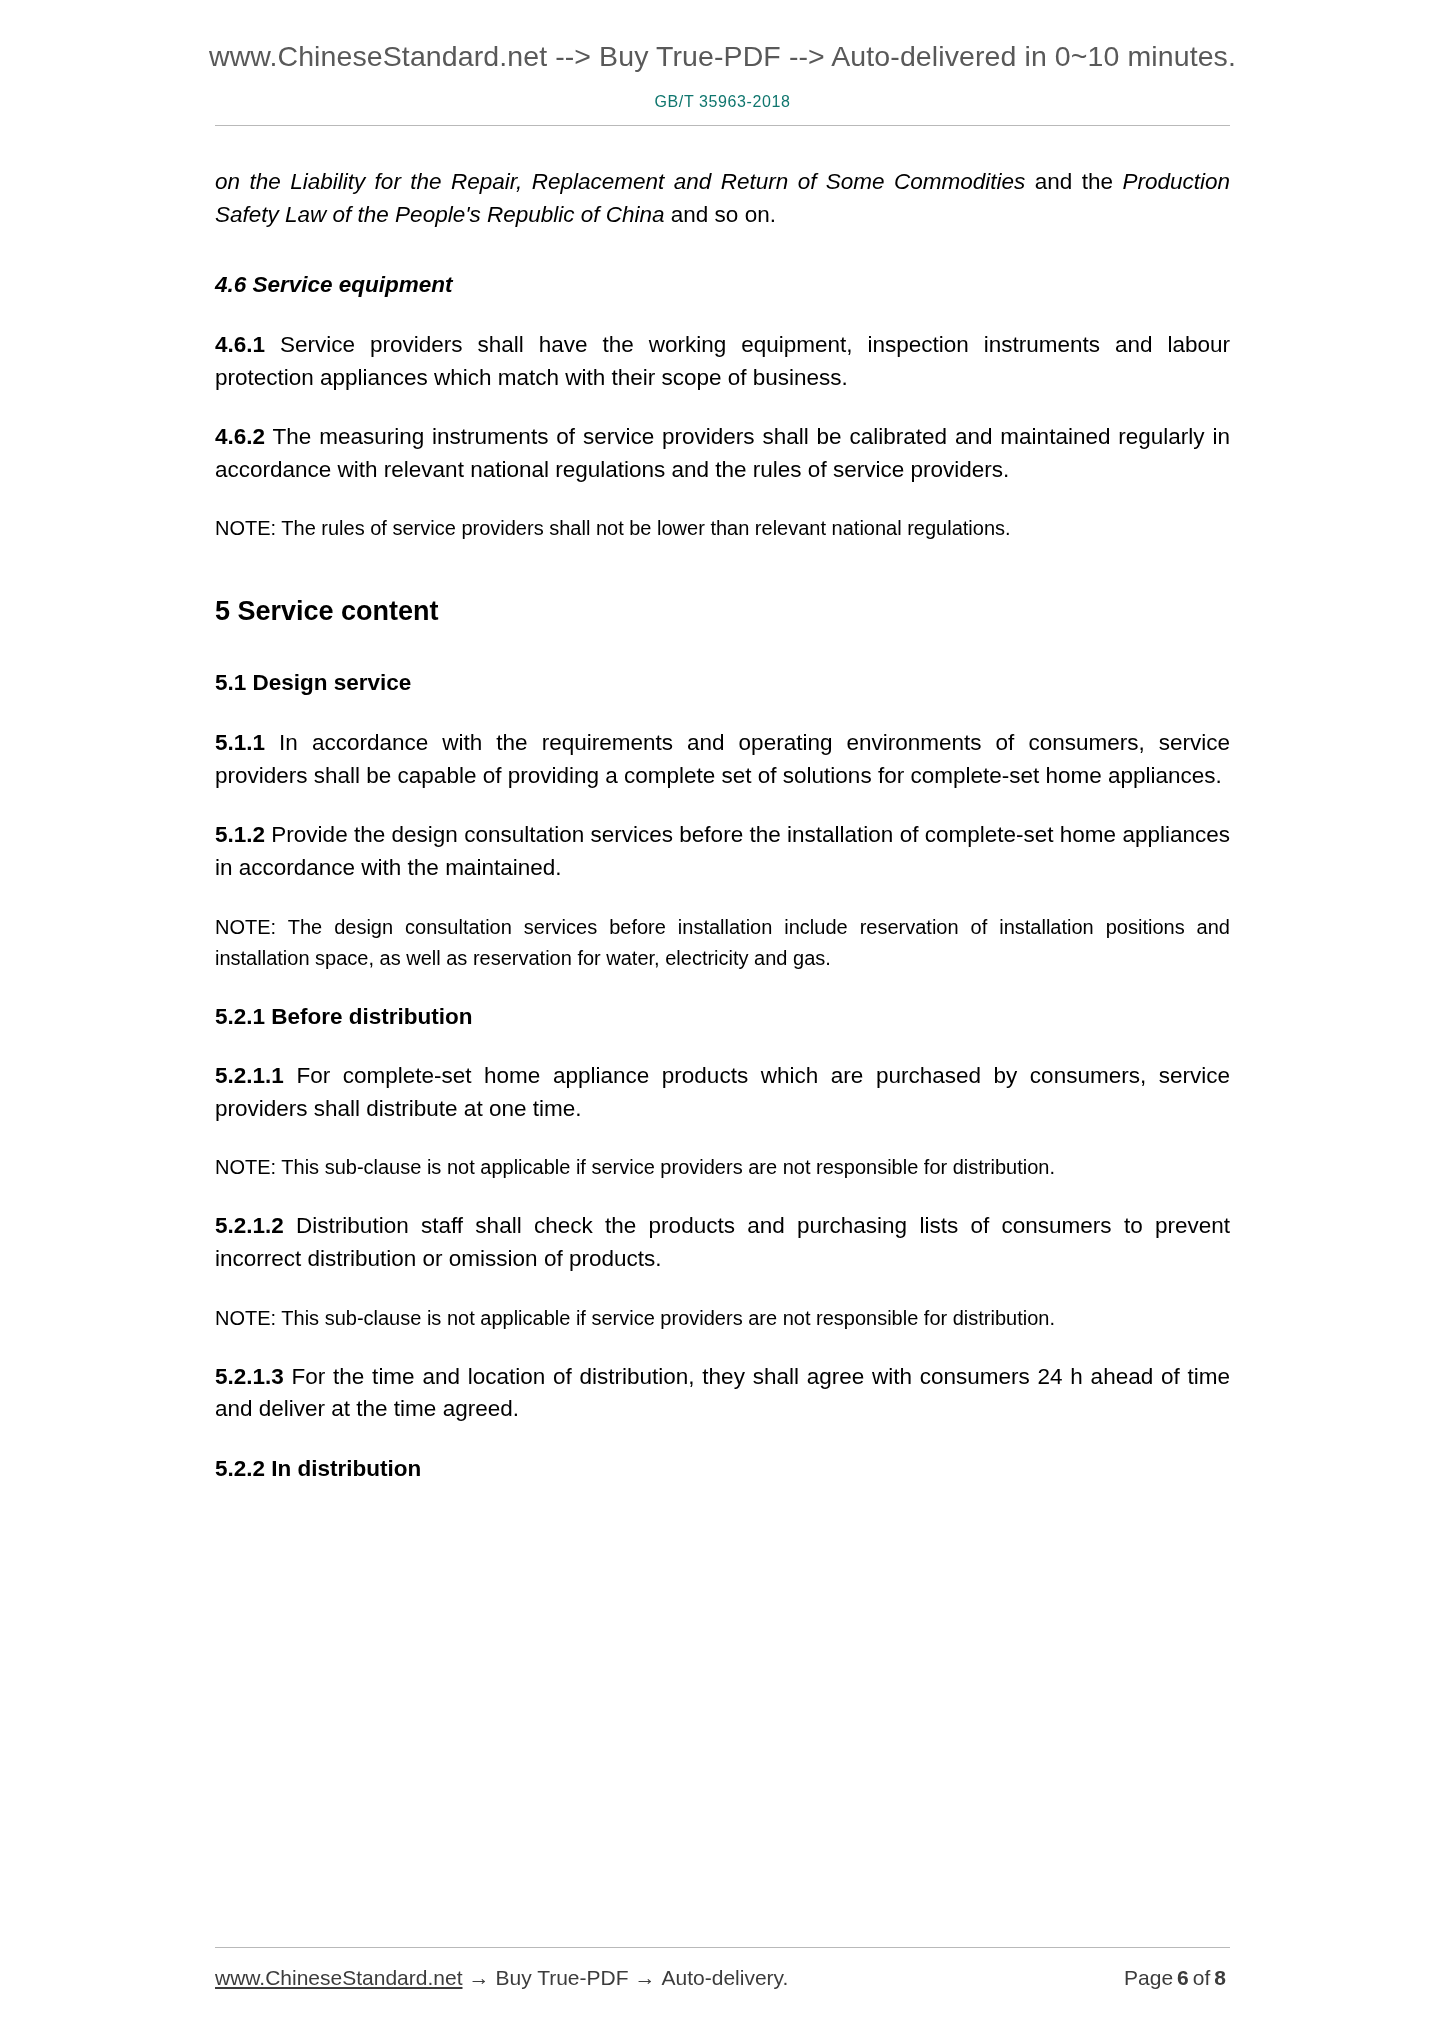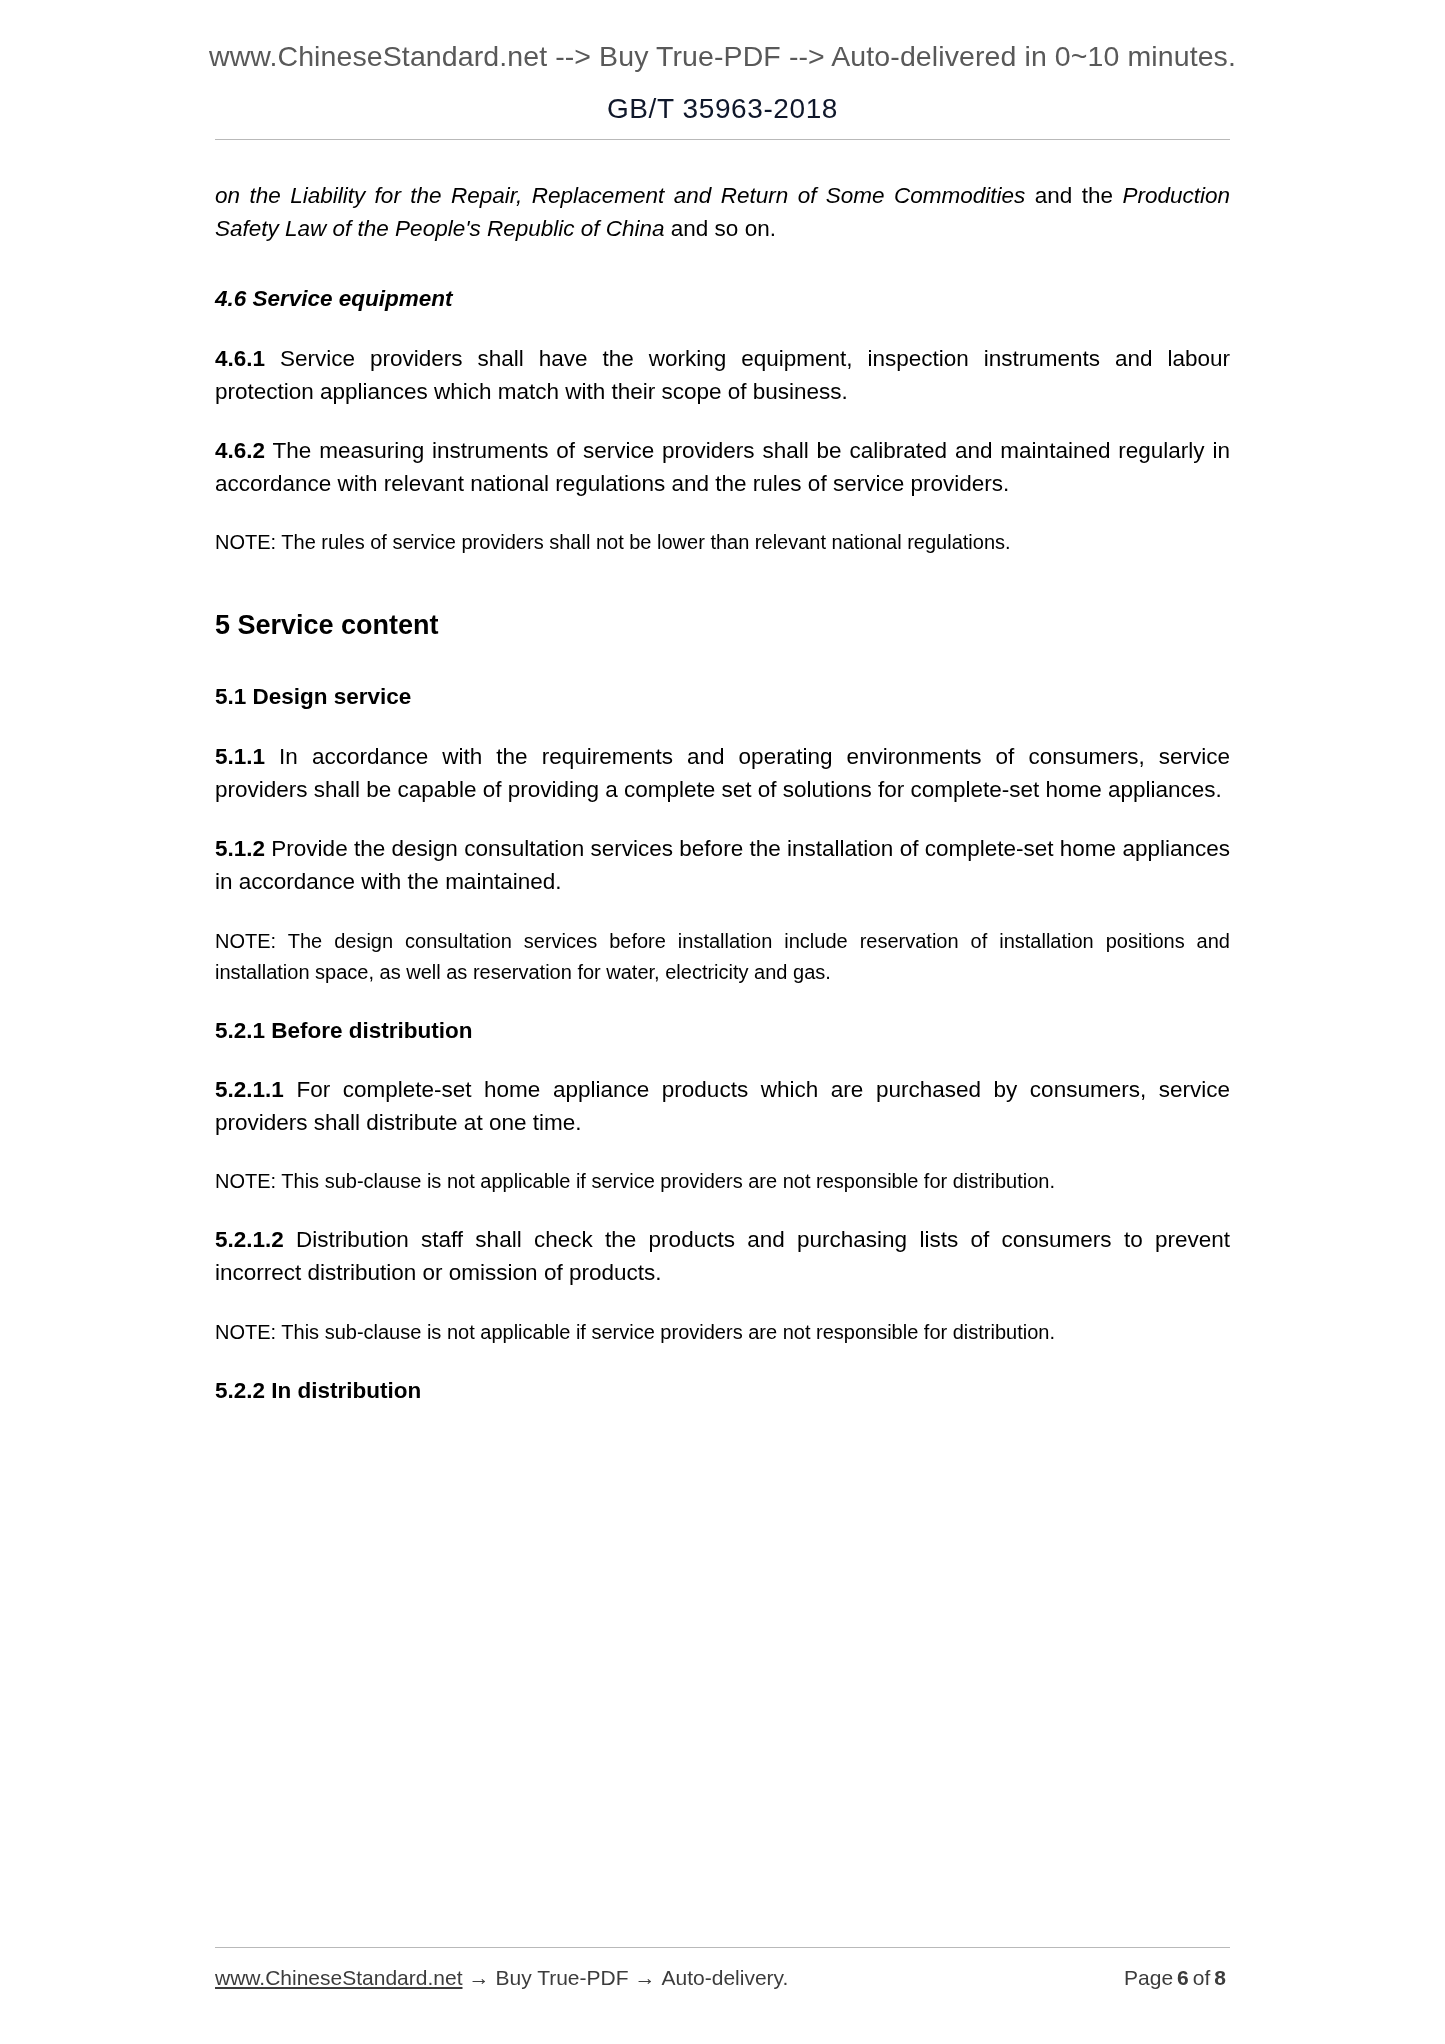--- a/index.html
+++ b/index.html
@@ -24,22 +24,22 @@
   }
   .promo-bar {
     text-align: center;
     color: #595959;
     font-size: 28.5px;
     letter-spacing: 0.1px;
     padding-top: 40px;
   }
   .std-code {
     text-align: center;
-    color: #0f172a;
-    font-size: 28px;
+    color: #0f766e;
+    font-size: 16px;
     margin-top: 20px;
     letter-spacing: 0.6px;
   }
   .rule {
     border: none;
     border-top: 1px solid #b9b9b9;
     margin: 14px 215px 0 215px;
   }
   .content {
     margin: 0 215px;
@@ -153,20 +153,21 @@
     <p class="heading-sub">5.2.1 Before distribution</p>
 
     <p class="para"><span class="bold">5.2.1.1</span><span> For complete-set home appliance products which are purchased by consumers, service providers shall distribute at one time.</span></p>
 
     <p class="note">NOTE: This sub-clause is not applicable if service providers are not responsible for distribution.</p>
 
     <p class="para"><span class="bold">5.2.1.2</span><span> Distribution staff shall check the products and purchasing lists of consumers to prevent incorrect distribution or omission of products.</span></p>
 
     <p class="note">NOTE: This sub-clause is not applicable if service providers are not responsible for distribution.</p>
 
+    <p class="para"><span class="bold">5.2.1.3</span><span> For the time and location of distribution, they shall agree with consumers 24 h ahead of time and deliver at the time agreed.</span></p>
 
     <p class="heading-sub">5.2.2 In distribution</p>
 
   </div>
 
   <div class="footer">
     <hr class="footer-rule">
     <div class="footer-row">
       <div class="footer-left">
         <span class="footer-link">www.ChineseStandard.net</span><span class="arrow">→</span><span>Buy True-PDF</span><span class="arrow">→</span><span>Auto-delivery.</span>

